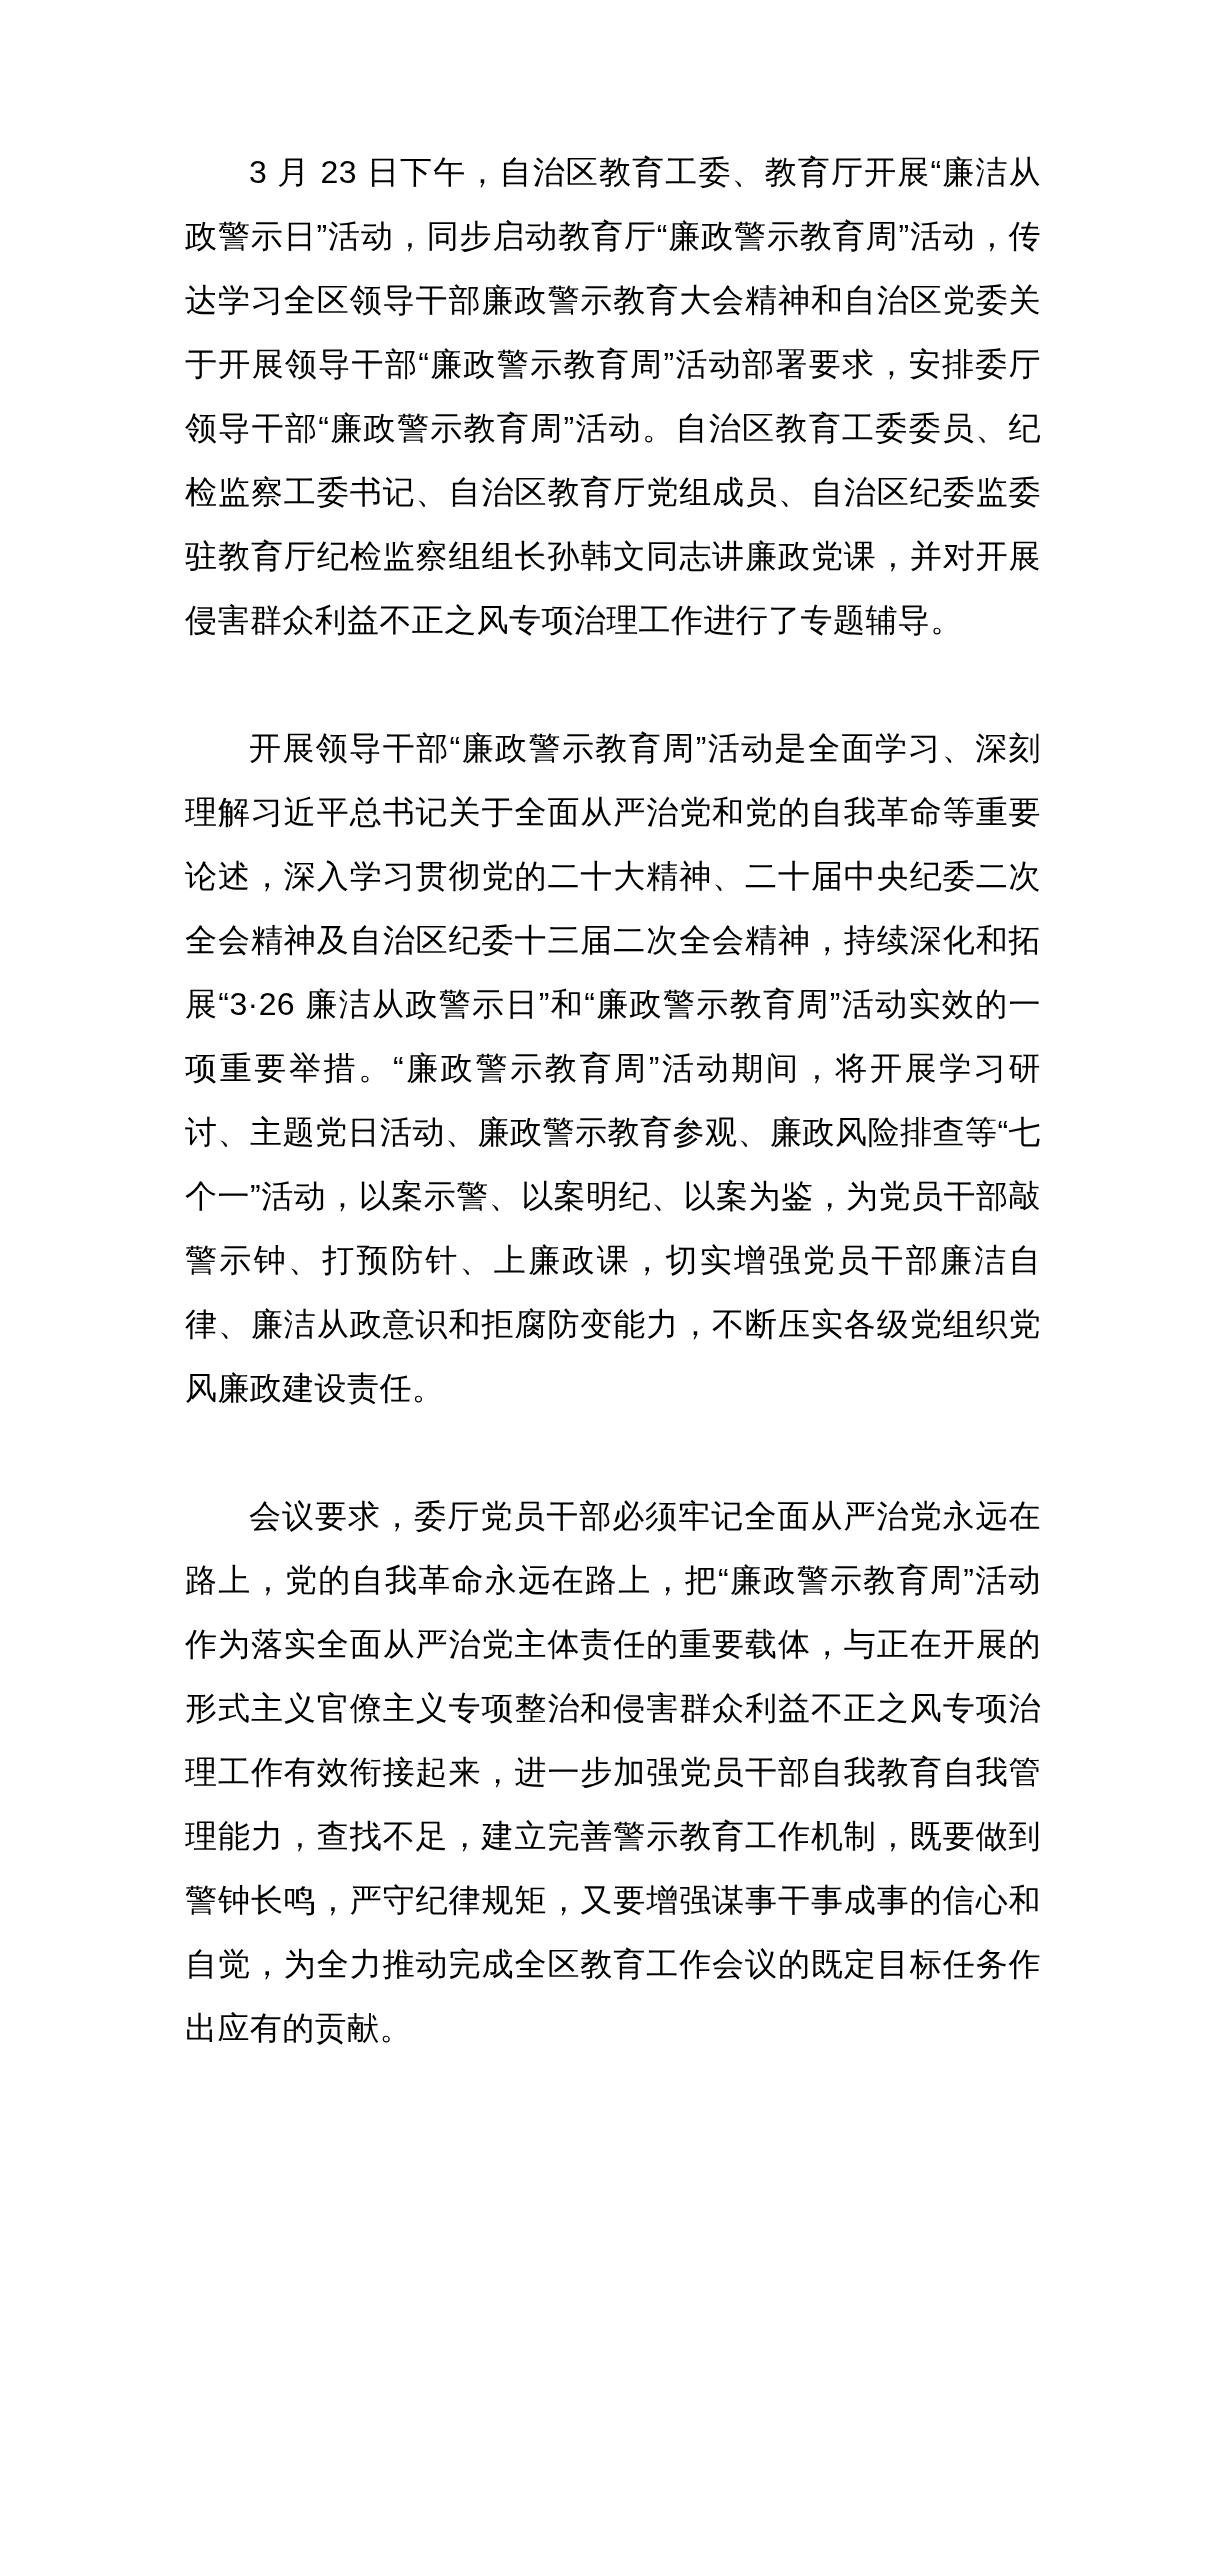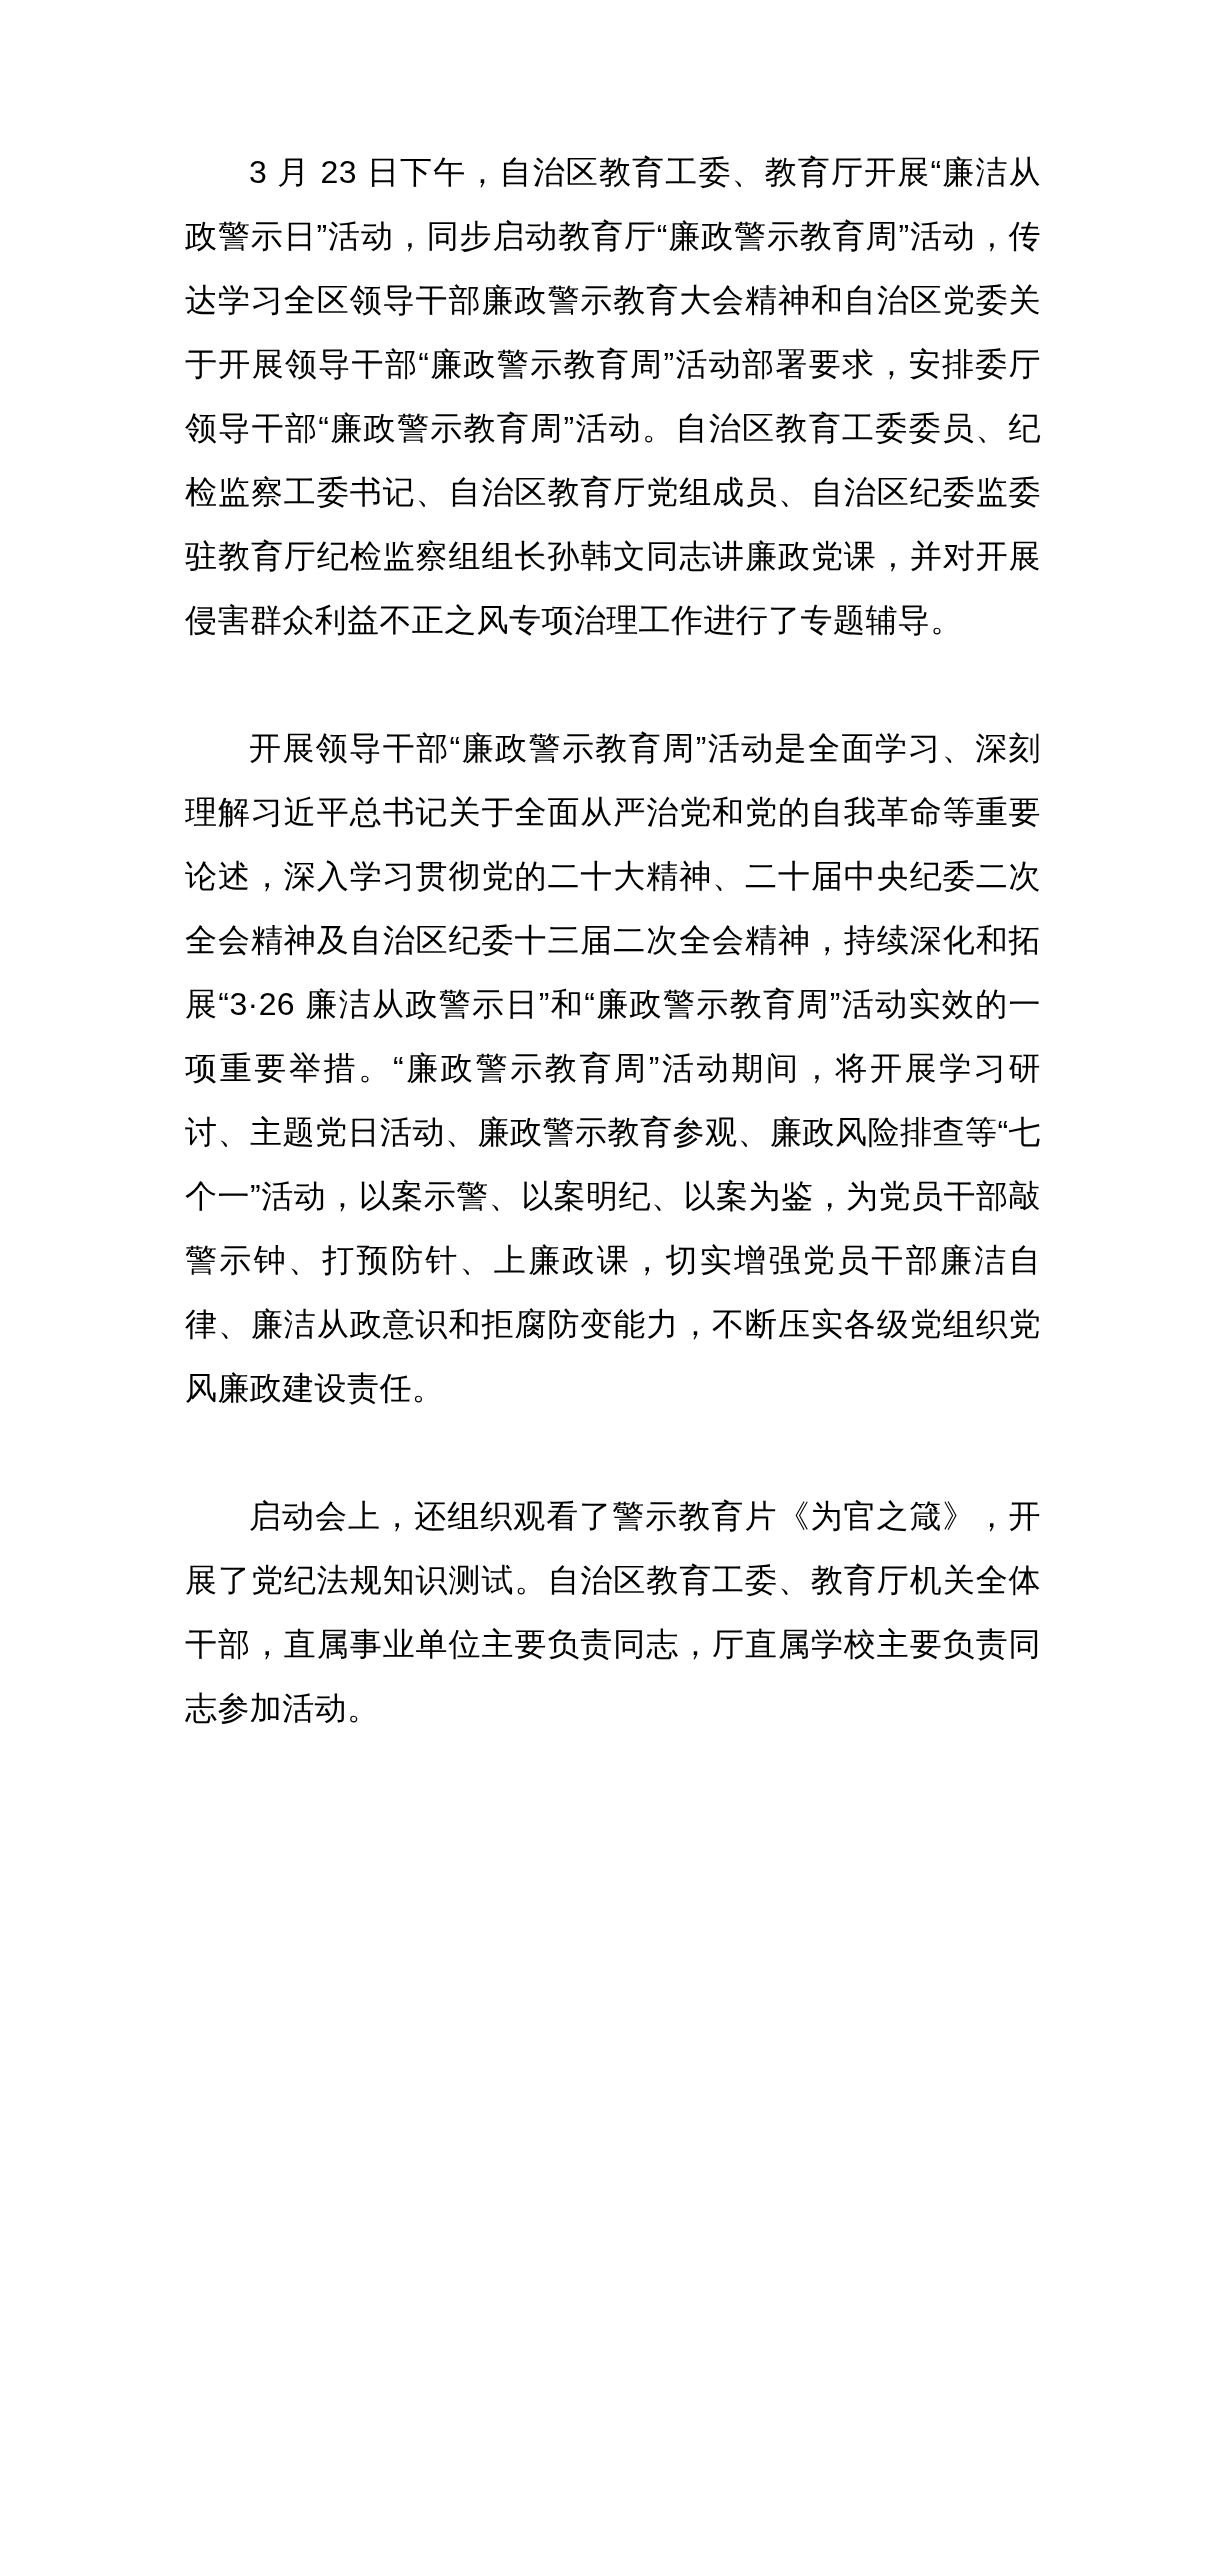--- a/index.html
+++ b/index.html
@@ -35,15 +35,15 @@
   .page p:last-child {
     margin-bottom: 0;
   }
 </style>
 </head>
 <body>
 
 <div class="page">
   <p>3 月 23 日下午，自治区教育工委、教育厅开展“廉洁从政警示日”活动，同步启动教育厅“廉政警示教育周”活动，传达学习全区领导干部廉政警示教育大会精神和自治区党委关于开展领导干部“廉政警示教育周”活动部署要求，安排委厅领导干部“廉政警示教育周”活动。自治区教育工委委员、纪检监察工委书记、自治区教育厅党组成员、自治区纪委监委驻教育厅纪检监察组组长孙韩文同志讲廉政党课，并对开展侵害群众利益不正之风专项治理工作进行了专题辅导。</p>
   <p>开展领导干部“廉政警示教育周”活动是全面学习、深刻理解习近平总书记关于全面从严治党和党的自我革命等重要论述，深入学习贯彻党的二十大精神、二十届中央纪委二次全会精神及自治区纪委十三届二次全会精神，持续深化和拓展“3·26 廉洁从政警示日”和“廉政警示教育周”活动实效的一项重要举措。“廉政警示教育周”活动期间，将开展学习研讨、主题党日活动、廉政警示教育参观、廉政风险排查等“七个一”活动，以案示警、以案明纪、以案为鉴，为党员干部敲警示钟、打预防针、上廉政课，切实增强党员干部廉洁自律、廉洁从政意识和拒腐防变能力，不断压实各级党组织党风廉政建设责任。</p>
-  <p>启动会上，还组织观看了警示教育片《为官之箴》，开展了党纪法规知识测试。自治区教育工委、教育厅机关全体干部，直属事业单位主要负责同志，厅直属学校主要负责同志参加活动。</p>
+  <p>会议要求，委厅党员干部必须牢记全面从严治党永远在路上，党的自我革命永远在路上，把“廉政警示教育周”活动作为落实全面从严治党主体责任的重要载体，与正在开展的形式主义官僚主义专项整治和侵害群众利益不正之风专项治理工作有效衔接起来，进一步加强党员干部自我教育自我管理能力，查找不足，建立完善警示教育工作机制，既要做到警钟长鸣，严守纪律规矩，又要增强谋事干事成事的信心和自觉，为全力推动完成全区教育工作会议的既定目标任务作出应有的贡献。</p>
 </div>
 
 
 </body></html>

